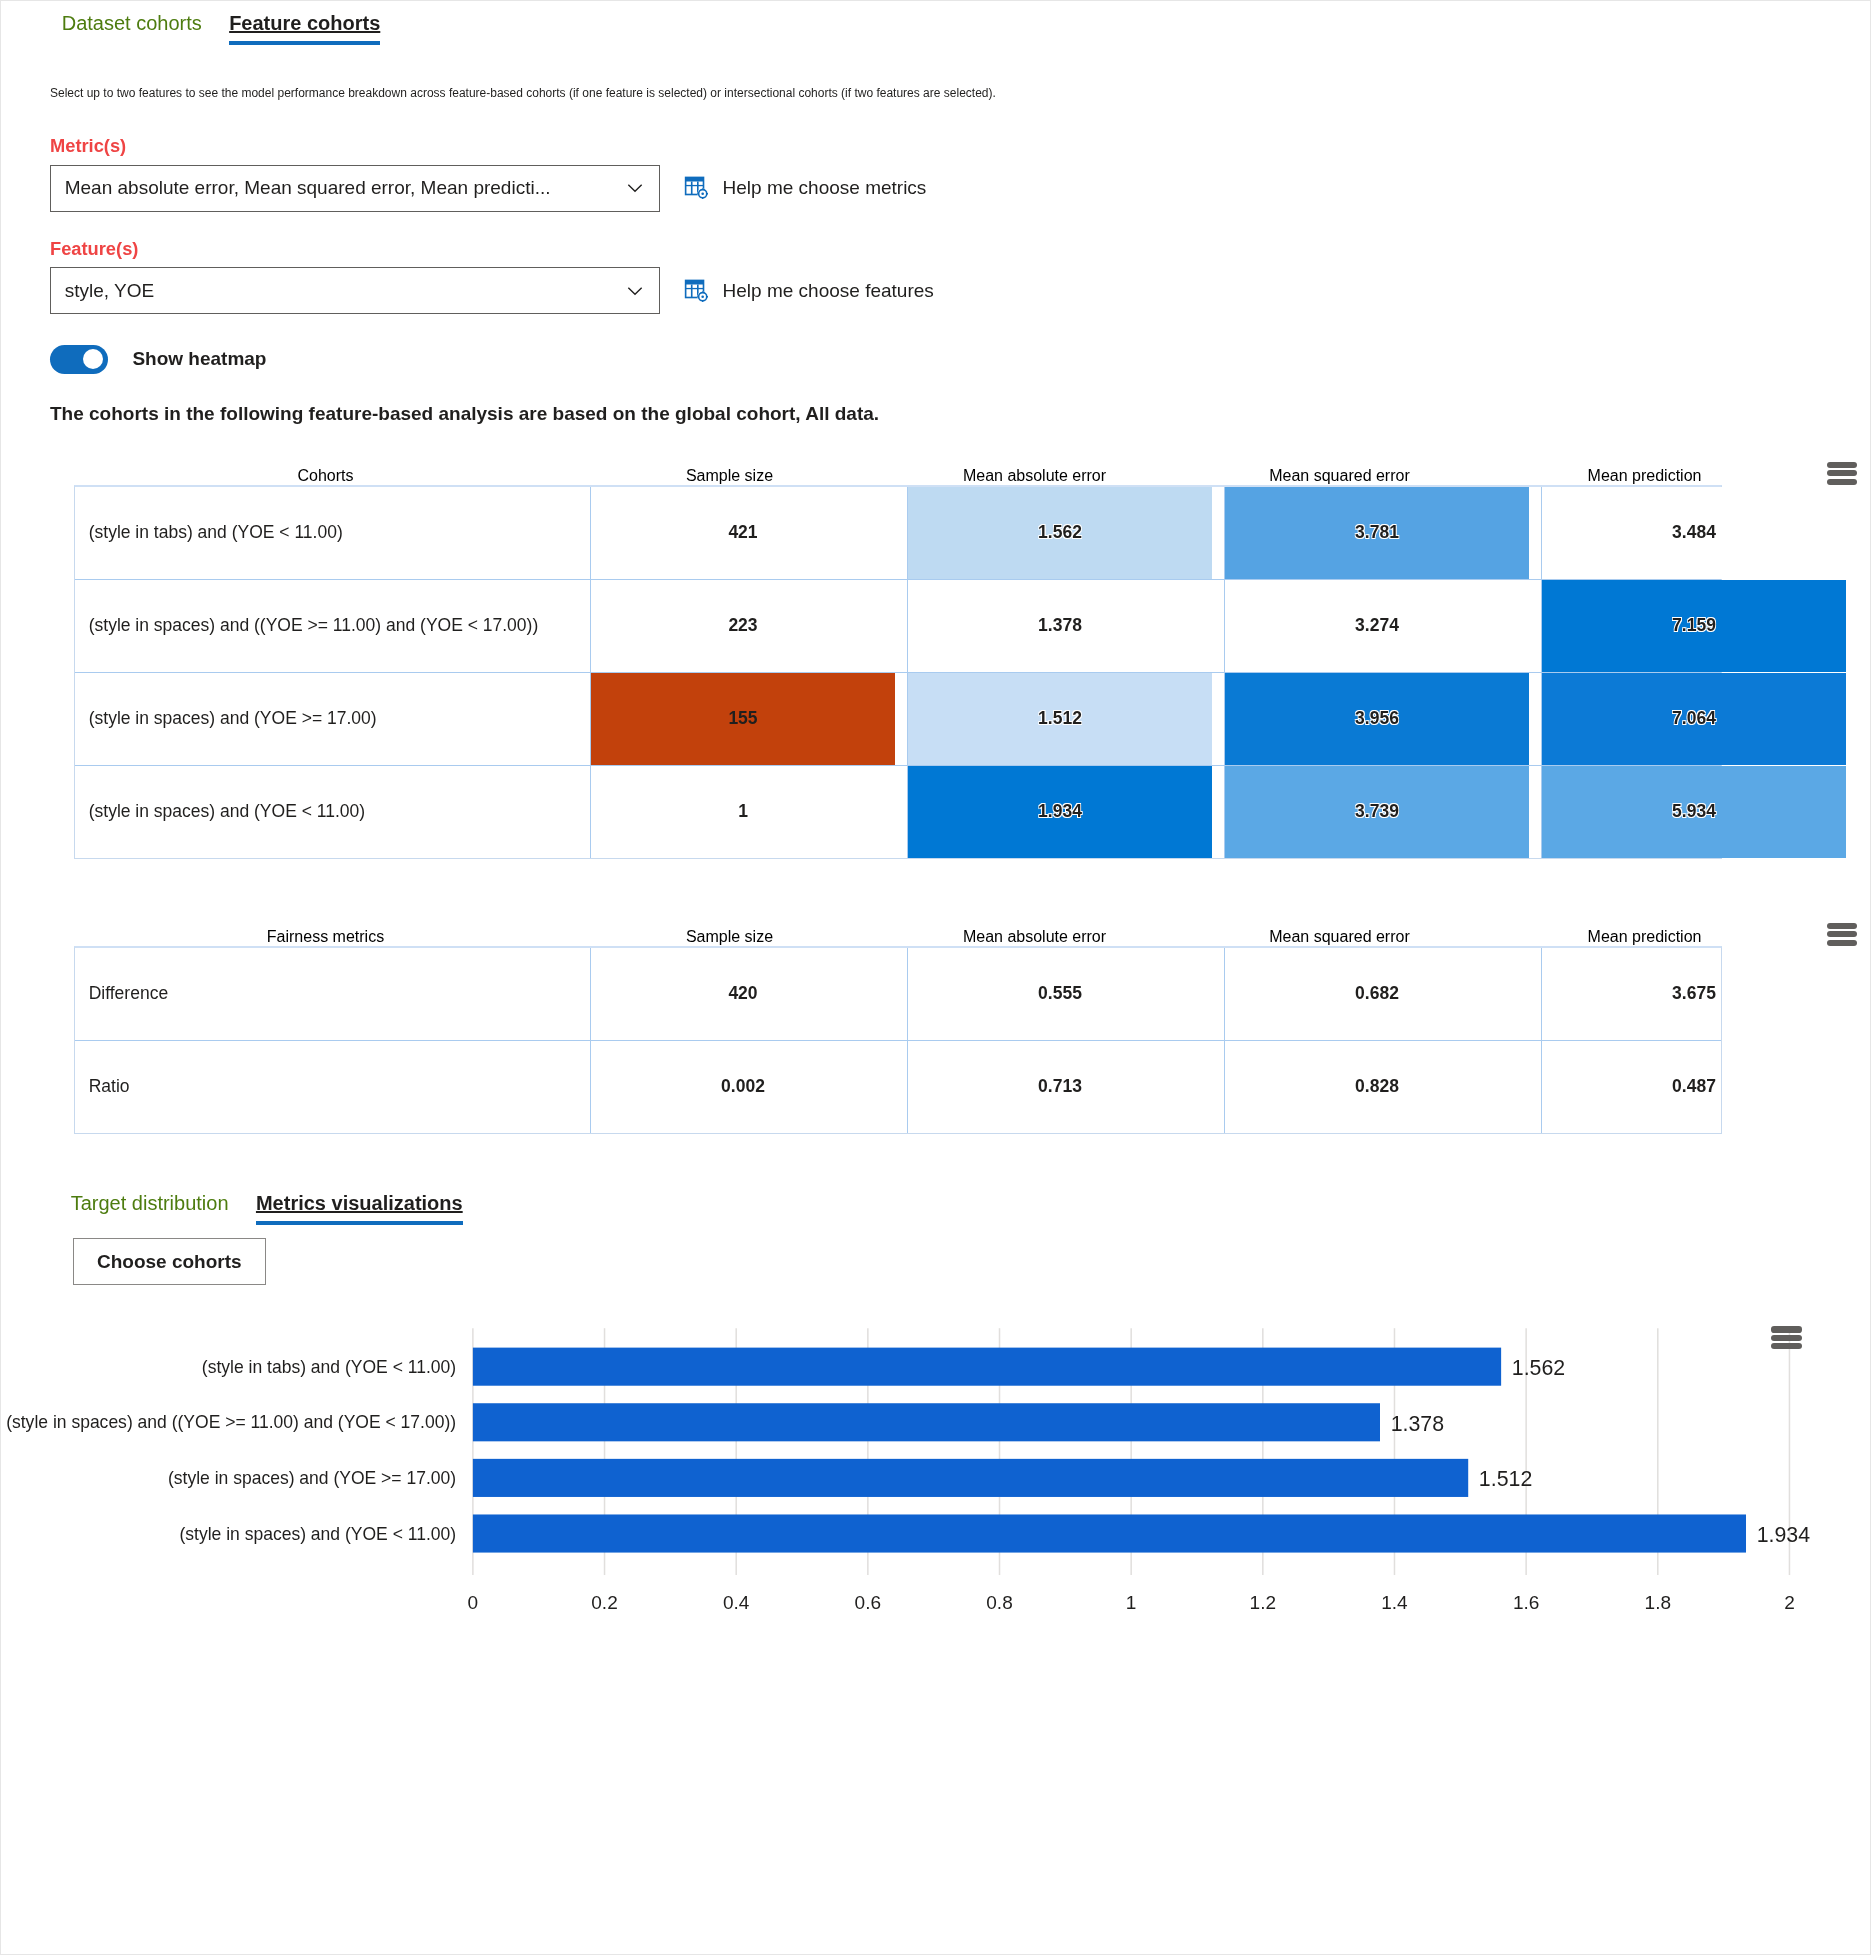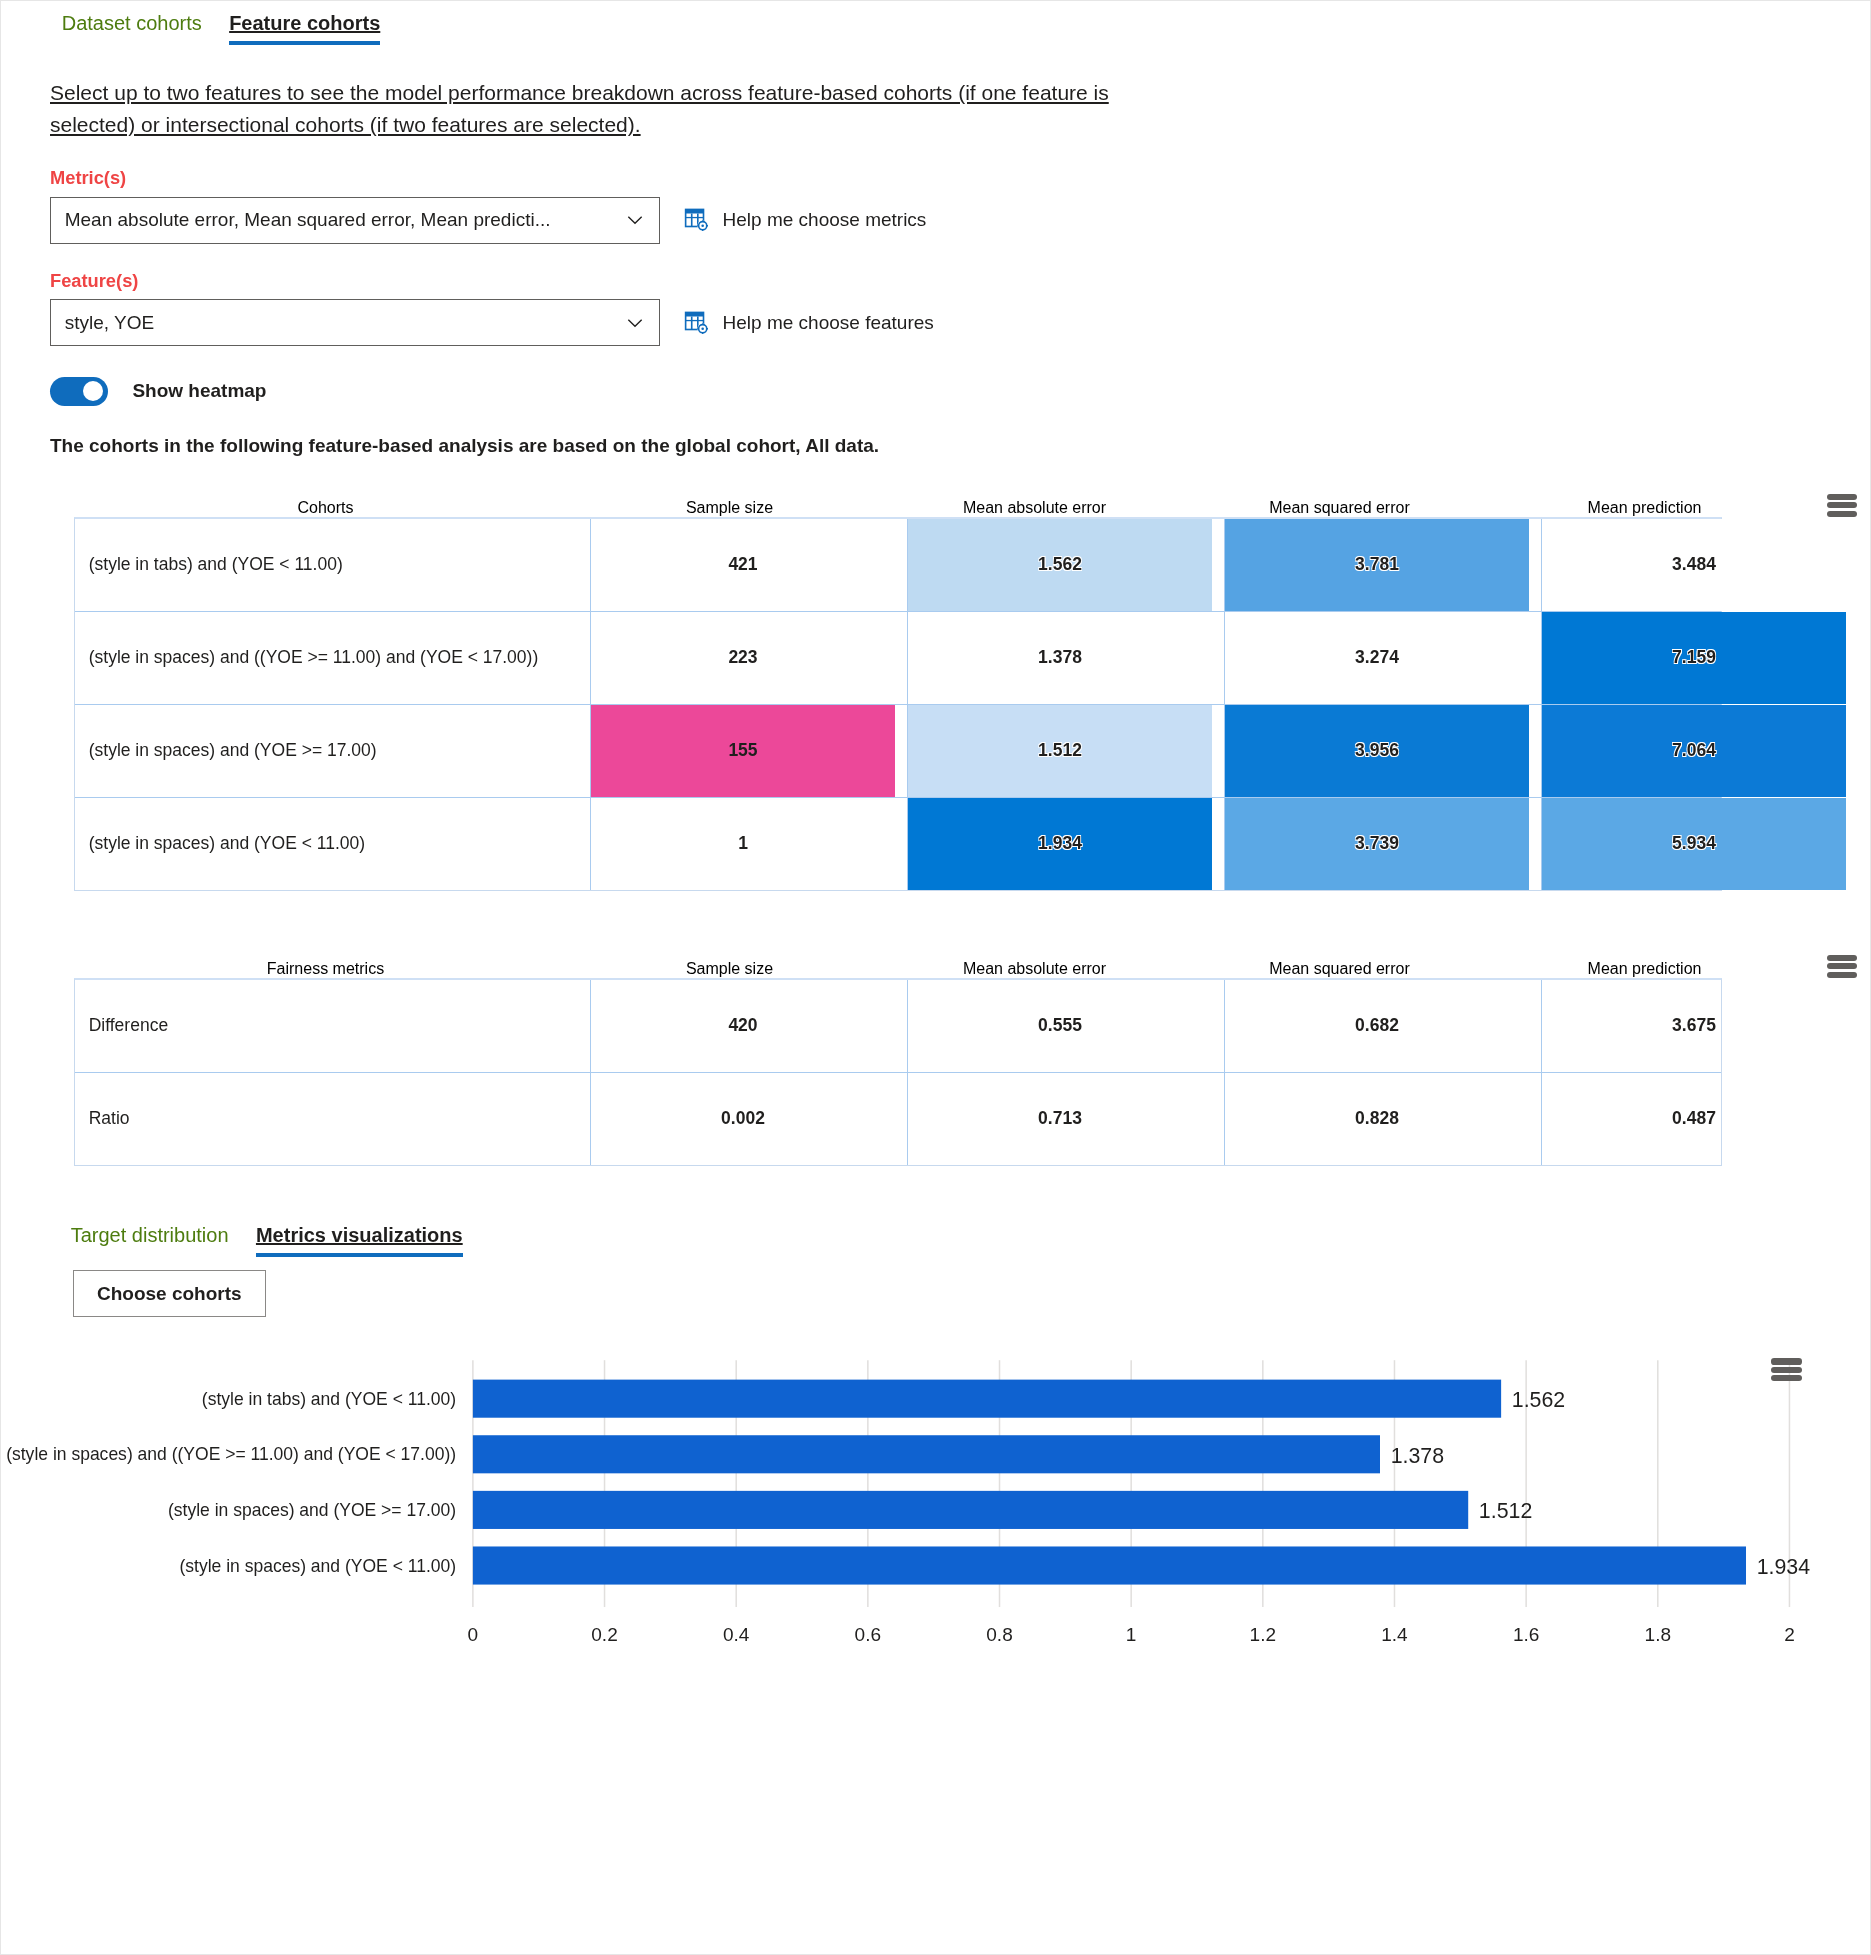--- a/index.html
+++ b/index.html
@@ -53,24 +53,23 @@
     right: 13.7px;
     bottom: 0;
     height: 3.8px;
     background: #0f6cbd;
   }
 
   
   .desc {
     margin: 20px 0 0 49px;
     width: 1091px;
-    font-size: 21px;
+    font-size: 12px;
     line-height: 32px;
     color: #201f1e;
-    text-decoration: underline;
   }
 
   
   .field-label {
     margin: 26px 0 7.6px 49px;
     font-size: 18.3px;
     font-weight: bold;
     color: #ef4444;
   }
   .field-row {
@@ -386,21 +385,21 @@
           </div>
           <div class="trow row-h-1">
             <div class="tcell label">(style in spaces) and ((YOE &gt;= 11.00) and (YOE &lt; 17.00))</div>
             <div class="tcell num" style="background: rgb(255, 255, 255);">223</div>
             <div class="tcell num" style="background: rgb(255, 255, 255);">1.378</div>
             <div class="tcell num" style="background: rgb(255, 255, 255);">3.274</div>
             <div class="tcell num heat" style="background: rgb(0, 120, 212);">7.159</div>
           </div>
           <div class="trow row-h-1">
             <div class="tcell label">(style in spaces) and (YOE &gt;= 17.00)</div>
-            <div class="tcell num" style="background: #ec4899;">155</div>
+            <div class="tcell num" style="background: #c2410c;">155</div>
             <div class="tcell num heat" style="background: rgb(199, 222, 245);">1.512</div>
             <div class="tcell num heat" style="background: rgb(10, 122, 212);">3.956</div>
             <div class="tcell num heat" style="background: rgb(12, 122, 214);">7.064</div>
           </div>
           <div class="trow row-h-1">
             <div class="tcell label">(style in spaces) and (YOE &lt; 11.00)</div>
             <div class="tcell num" style="background: rgb(255, 255, 255);">1</div>
             <div class="tcell num heat" style="background: rgb(0, 120, 212);">1.934</div>
             <div class="tcell num heat" style="background: rgb(91, 168, 229);">3.739</div>
             <div class="tcell num heat" style="background: rgb(91, 168, 229);">5.934</div>

